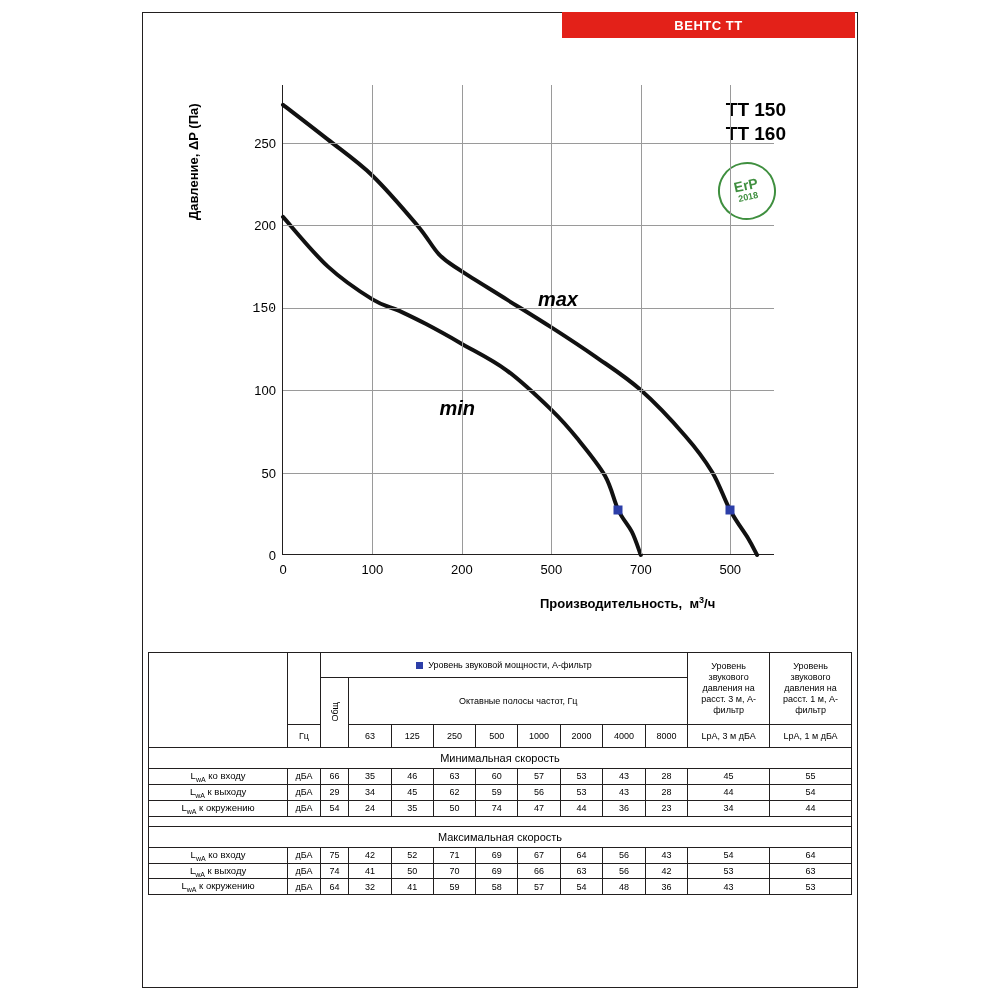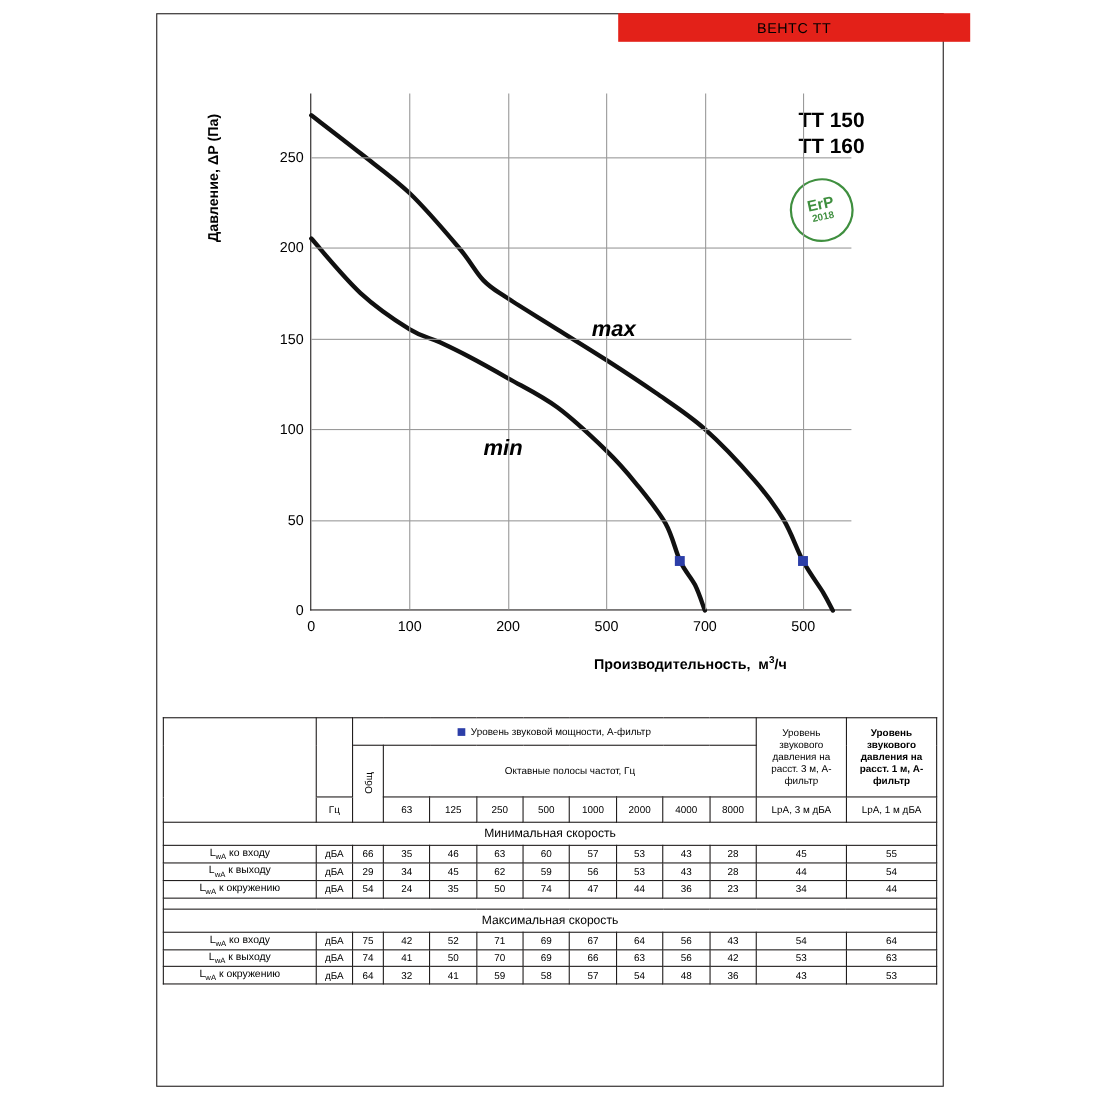--- a/index.html
+++ b/index.html
@@ -1,19 +1,19 @@
 <!DOCTYPE html>
 <html><head>
 <meta charset="utf-8">
 <style>
   html,body{margin:0;padding:0;background:#ffffff;}
   body{width:1000px;height:1000px;font-family:"Liberation Sans",sans-serif;color:#000;}
   .page{position:relative;width:1000px;height:1000px;}
   .frame{position:absolute;left:142px;top:12px;width:716px;height:976px;border:1px solid #221f1f;box-sizing:border-box;background:#fff;}
-  .titlebar{position:absolute;left:562px;top:12px;width:320px;height:26px;background:#e32119;color:#000000;font-weight:normal;font-size:13px;display:flex;align-items:center;justify-content:center;letter-spacing:.5px;}
+  .titlebar{position:absolute;left:562px;top:12px;width:293px;height:26px;background:#e32119;color:#ffffff;font-weight:bold;font-size:13px;display:flex;align-items:center;justify-content:center;letter-spacing:.5px;}
   
   .chart-wrap{position:absolute;left:142px;top:40px;width:716px;height:600px;}
   .plot{position:absolute;left:140px;top:45px;width:492px;height:470px;border-left:1.5px solid #221f1f;border-bottom:1.5px solid #221f1f;box-sizing:border-box;}
   .grid-v{position:absolute;top:0;bottom:0;width:1px;background:#9a9a9a;}
   .grid-h{position:absolute;left:0;right:0;height:1px;background:#9a9a9a;}
   .ytick{position:absolute;right:calc(100% + 7px);transform:translateY(-50%);font-size:13px;white-space:nowrap;}
   .xtick{position:absolute;top:calc(100% + 8px);transform:translateX(-50%);font-size:13px;white-space:nowrap;}
   .ylabel{position:absolute;left:44px;top:180px;transform:rotate(-90deg);transform-origin:left top;font-size:13px;font-weight:bold;white-space:nowrap;}
   .xlabel{position:absolute;left:398px;top:555px;font-size:13px;font-weight:bold;white-space:nowrap;}
   .xlabel sup{font-size:9px;}
@@ -71,40 +71,40 @@
         <div class="grid-v" style="left: 357.818px;"></div>
         <div class="xtick" style="left: 357.818px;">700</div>
         <div class="grid-v" style="left: 447.273px;"></div>
         <div class="xtick" style="left: 447.273px;">500</div>
         <div class="ytick" style="top: 470px;">0</div>
         <div class="grid-h" style="top: 387.544px;"></div>
         <div class="ytick" style="top: 387.544px;">50</div>
         <div class="grid-h" style="top: 305.088px;"></div>
         <div class="ytick" style="top: 305.088px;">100</div>
         <div class="grid-h" style="top: 222.632px;"></div>
-        <div class="ytick" style="top: 222.632px;">150</div>
+        <div class="ytick" style="top: 222.632px; font-family: Liberation Mono, monospace;">150</div>
         <div class="grid-h" style="top: 140.175px;"></div>
         <div class="ytick" style="top: 140.175px;">200</div>
         <div class="grid-h" style="top: 57.7193px;"></div>
         <div class="ytick" style="top: 57.7193px;">250</div>
         <div class="marker" style="left: 447.273px; top: 425.474px;"></div>
         <div class="marker" style="left: 335.455px; top: 425.474px;"></div>
         <div class="curve-label" style="left: 254.945px; top: 202.842px;">max</div>
         <div class="curve-label" style="left: 156.545px; top: 311.684px;">min</div>
       </div>
   </div>
 
   <table class="tbl">
     <tbody id="tbody">
         <tr>
           <td rowspan="2" style="width:136px;border-bottom:none;"></td>
           <td rowspan="2" style="width:28px;border-bottom:none;"></td>
           <td colspan="9" class="hdr-note" style="height:22px;margin-top:28px;"><span class="sq"></span>Уровень звуковой мощности, А-фильтр</td>
           <td rowspan="2" style="width:78px;line-height:11px;" class="vhdr">Уровень звукового давления на расст. 3 м, А-фильтр</td>
-          <td rowspan="2" style="width:78px;line-height:11px;font-weight:bold;" class="vhdr">Уровень звукового давления на расст. 1 м, А-фильтр</td>
+          <td rowspan="2" style="width:78px;line-height:11px;" class="vhdr">Уровень звукового давления на расст. 1 м, А-фильтр</td>
         </tr>
         <tr>
           <td rowspan="2" style="width:24px;"><span class="rot">Общ</span></td>
           <td colspan="8" style="height:44px;">Октавные полосы частот, Гц</td>
         </tr>
         <tr>
           <td style="border-top:none;"></td>
           <td>Гц</td>
           <td style="width:38px;height:20px;">63</td>
           <td style="width:38px;height:20px;">125</td>

